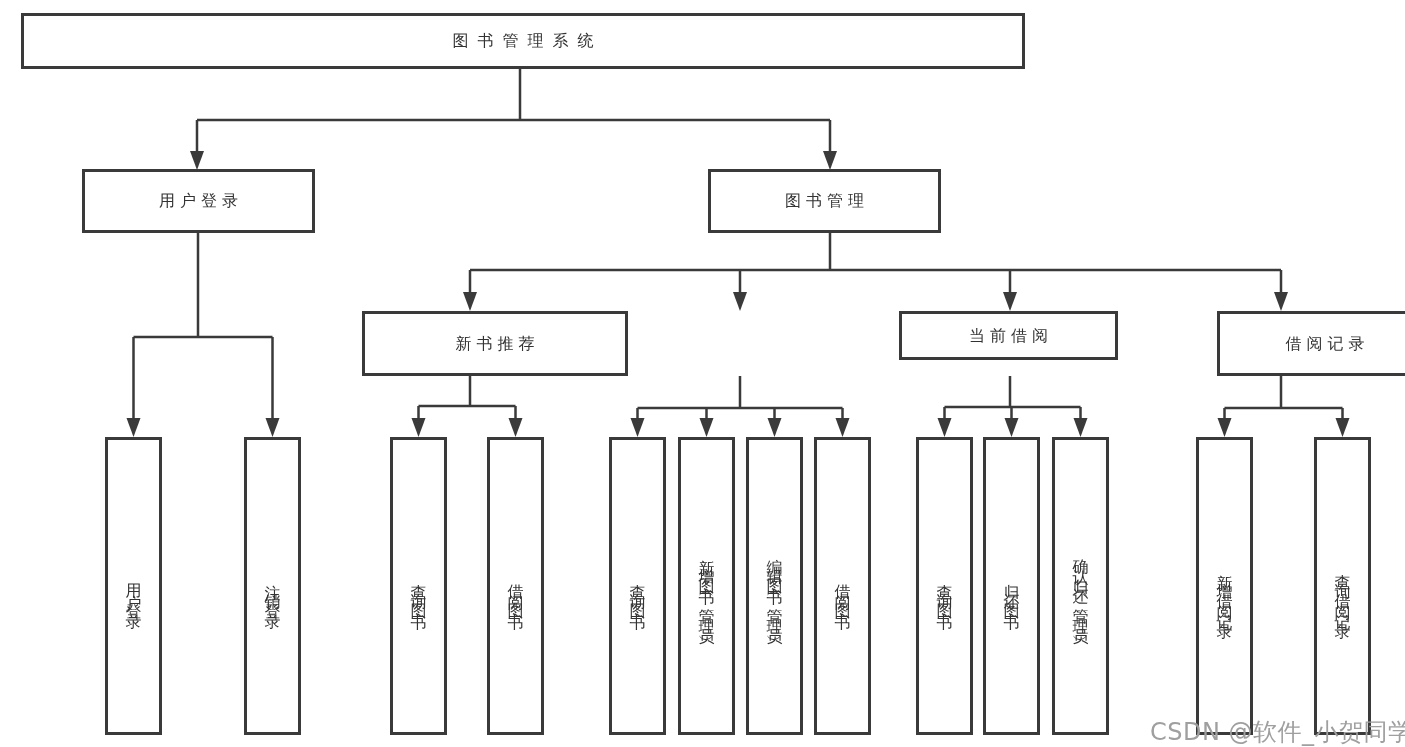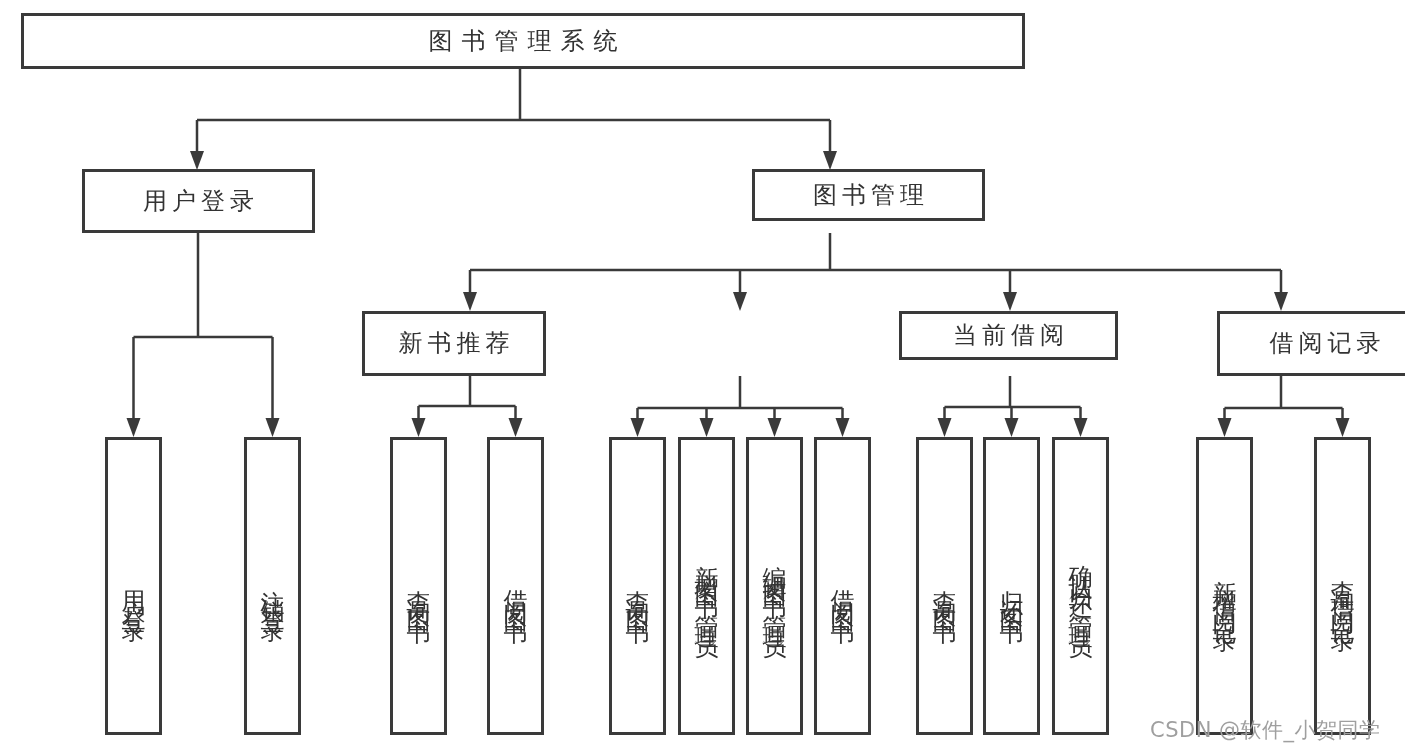--- a/index.html
+++ b/index.html
@@ -28,39 +28,39 @@
   .ar { fill: var(--line); stroke: none; }
   .node {
     position: absolute;
     box-sizing: border-box;
     background: var(--box-fill);
     border: 3px solid var(--box-border);
     display: flex;
     align-items: center;
     justify-content: center;
     color: var(--text);
-    font-size: 24px;
+    font-size: 16px;
     line-height: 1.2;
   }
   .node.h span { white-space: nowrap; letter-spacing: 5px; margin-right: -5px; }
   .node.title span { letter-spacing: 9px; margin-right: -9px; }
   .node.v span {
     display: block;
     writing-mode: vertical-lr;
     white-space: nowrap;
     letter-spacing: 10px;
     margin-bottom: -10px;
     line-height: 1;
   }
   #watermark {
     position: absolute;
     left: 1150px;
     top: 716px;
     width: 252px;
-    font-size: 21px;
+    font-size: 24px;
     letter-spacing: 0.5px;
     color: var(--watermark);
     white-space: nowrap;
   }
 </style>
 </head>
 <body>
 
 <div id="canvas">
 
@@ -100,25 +100,25 @@
     <polygon class="ar" points="1335.5,418 1349.5,418 1342.5,437"></polygon>
   </svg>
 
   <div class="node h title" style="left:21px; top:13px; width:1004px; height:56px;">
     <span>图书管理系统</span>
   </div>
 
   <div class="node h" style="left:82px; top:169px; width:233px; height:64px;">
     <span>用户登录</span>
   </div>
-  <div class="node h" style="left:752px; top:169px; width:233px; height:52px;">
+  <div class="node h" style="left:708px; top:169px; width:233px; height:64px;">
     <span>图书管理</span>
   </div>
 
-  <div class="node h" style="left:362px; top:311px; width:184px; height:65px;">
+  <div class="node h" style="left:362px; top:311px; width:266px; height:65px;">
     <span>新书推荐</span>
   </div>
   <div class="node h" style="left:899px; top:311px; width:219px; height:49px;">
     <span>当前借阅</span>
   </div>
   <div class="node h" style="left:1173px; top:311px; width:216px; height:65px;margin-left:44px;">
     <span>借阅记录</span>
   </div>
 
   <div class="node v" style="left:105px; top:437px; width:57px; height:298px;">

